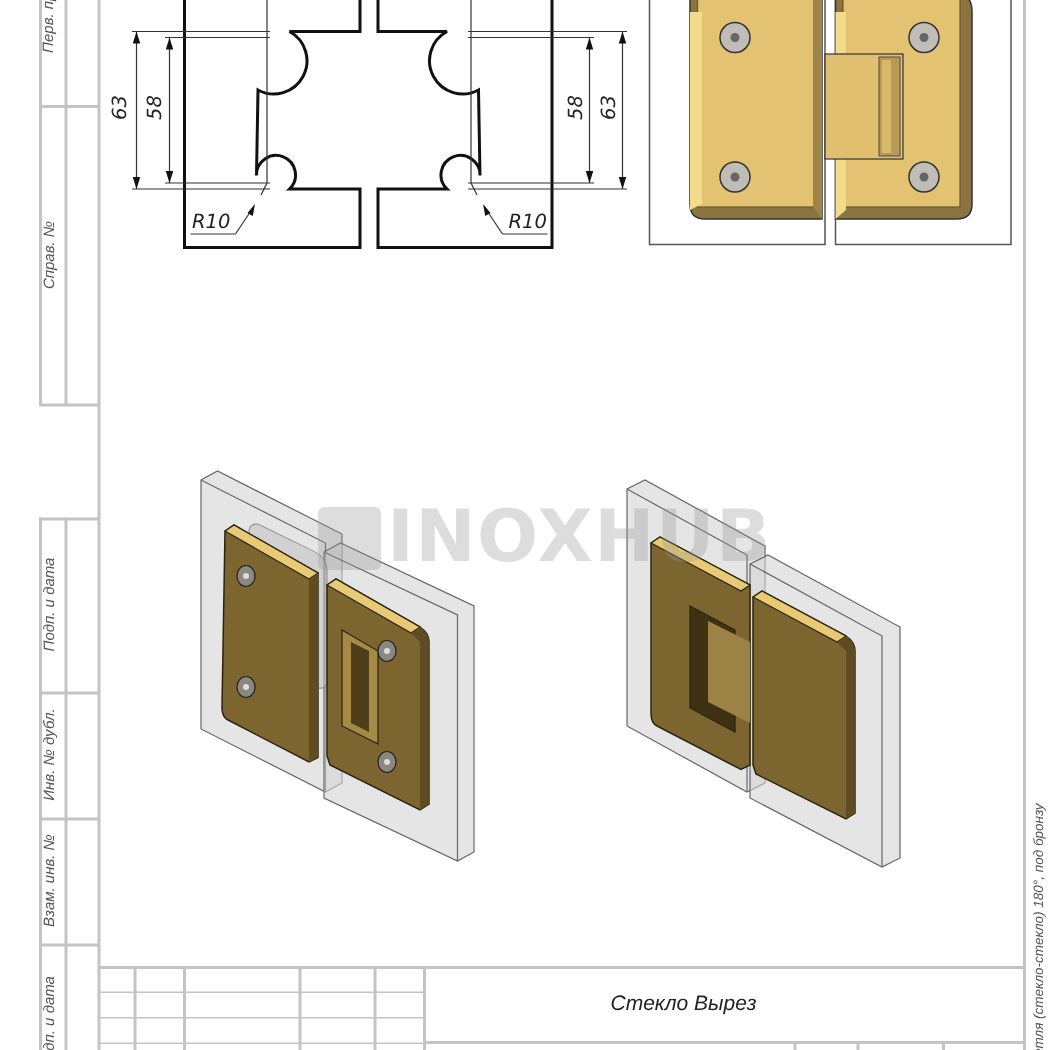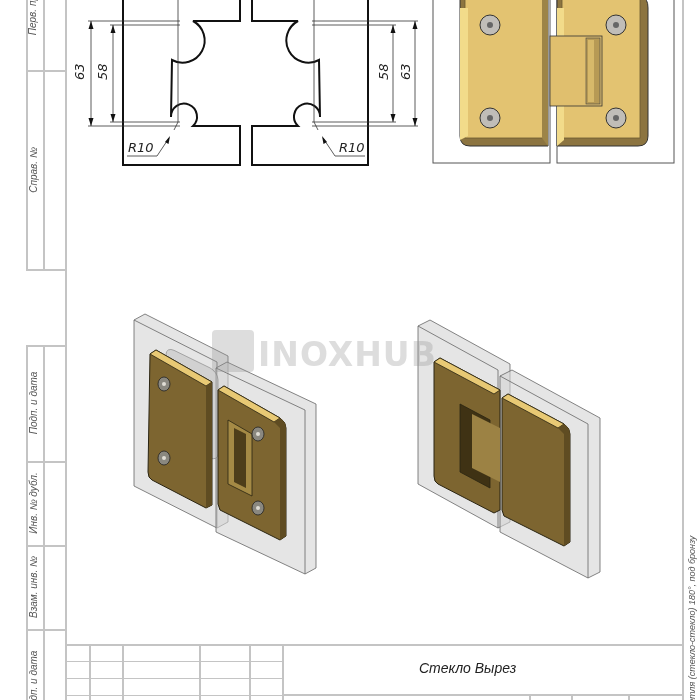--- a/index.html
+++ b/index.html
@@ -1,20 +1,20 @@
 <!DOCTYPE html>
 <html><head>
 <meta charset="utf-8">
 <style>
   html, body { margin:0; padding:0; background:#ffffff; }
   body { width:700px; height:700px; position:relative; overflow:hidden; font-family:"Liberation Sans", sans-serif; }
   .gl { position:absolute; background:#c4c4c4; }
   .vtext { position:absolute; transform:rotate(-90deg); transform-origin:center center; white-space:nowrap; font-style:italic; font-size:10px; color:#555; text-align:center; }
   .title-text { position:absolute; font-style:italic; font-size:14px; color:#222; white-space:nowrap; }
-  .watermark { position:absolute; font-family:"DejaVu Sans", sans-serif; font-weight:bold; font-size:33px; color:rgba(150,150,150,0.32); letter-spacing:1px; white-space:nowrap; }
+  .watermark { position:absolute; font-family:"DejaVu Sans", sans-serif; font-weight:bold; font-size:48px; color:rgba(150,150,150,0.32); letter-spacing:1px; white-space:nowrap; }
   svg { position:absolute; overflow:visible; }
   .dim-text { font-family:"DejaVu Sans", sans-serif; font-style:italic; font-size:13px; fill:#222; }
 </style>
 </head>
 <body>
 
 <div>
 
   <div class="gl" style="left:26px;top:0;width:2px;height:270px;"></div>
   <div class="gl" style="left:43px;top:0;width:2px;height:270px;"></div>
@@ -191,16 +191,16 @@
   <div class="gl" style="left:282px;top:644px;width:2px;height:56px;"></div>
 
   <div class="gl" style="left:66px;top:661px;width:217px;height:1px;"></div>
   <div class="gl" style="left:66px;top:678px;width:217px;height:1px;"></div>
   <div class="gl" style="left:66px;top:695px;width:217px;height:1px;"></div>
 
   <div class="gl" style="left:282px;top:694px;width:401px;height:2px;"></div>
   <div class="gl" style="left:529px;top:694px;width:2px;height:6px;"></div>
   <div class="gl" style="left:571px;top:694px;width:2px;height:6px;"></div>
   <div class="gl" style="left:628px;top:694px;width:2px;height:6px;"></div>
-  <div class="title-text" style="left:407px;top:660px;margin-left:12px;">Стекло Вырез</div>
+  <div class="title-text" style="left:407px;top:660px;">Стекло Вырез</div>
 </div>
 
 <div class="vtext" style="left:592px;top:617px;width:200px;height:12px;line-height:12px;font-size:9px;">Петля (стекло-стекло) 180°, под бронзу</div>
 
 </body></html>

